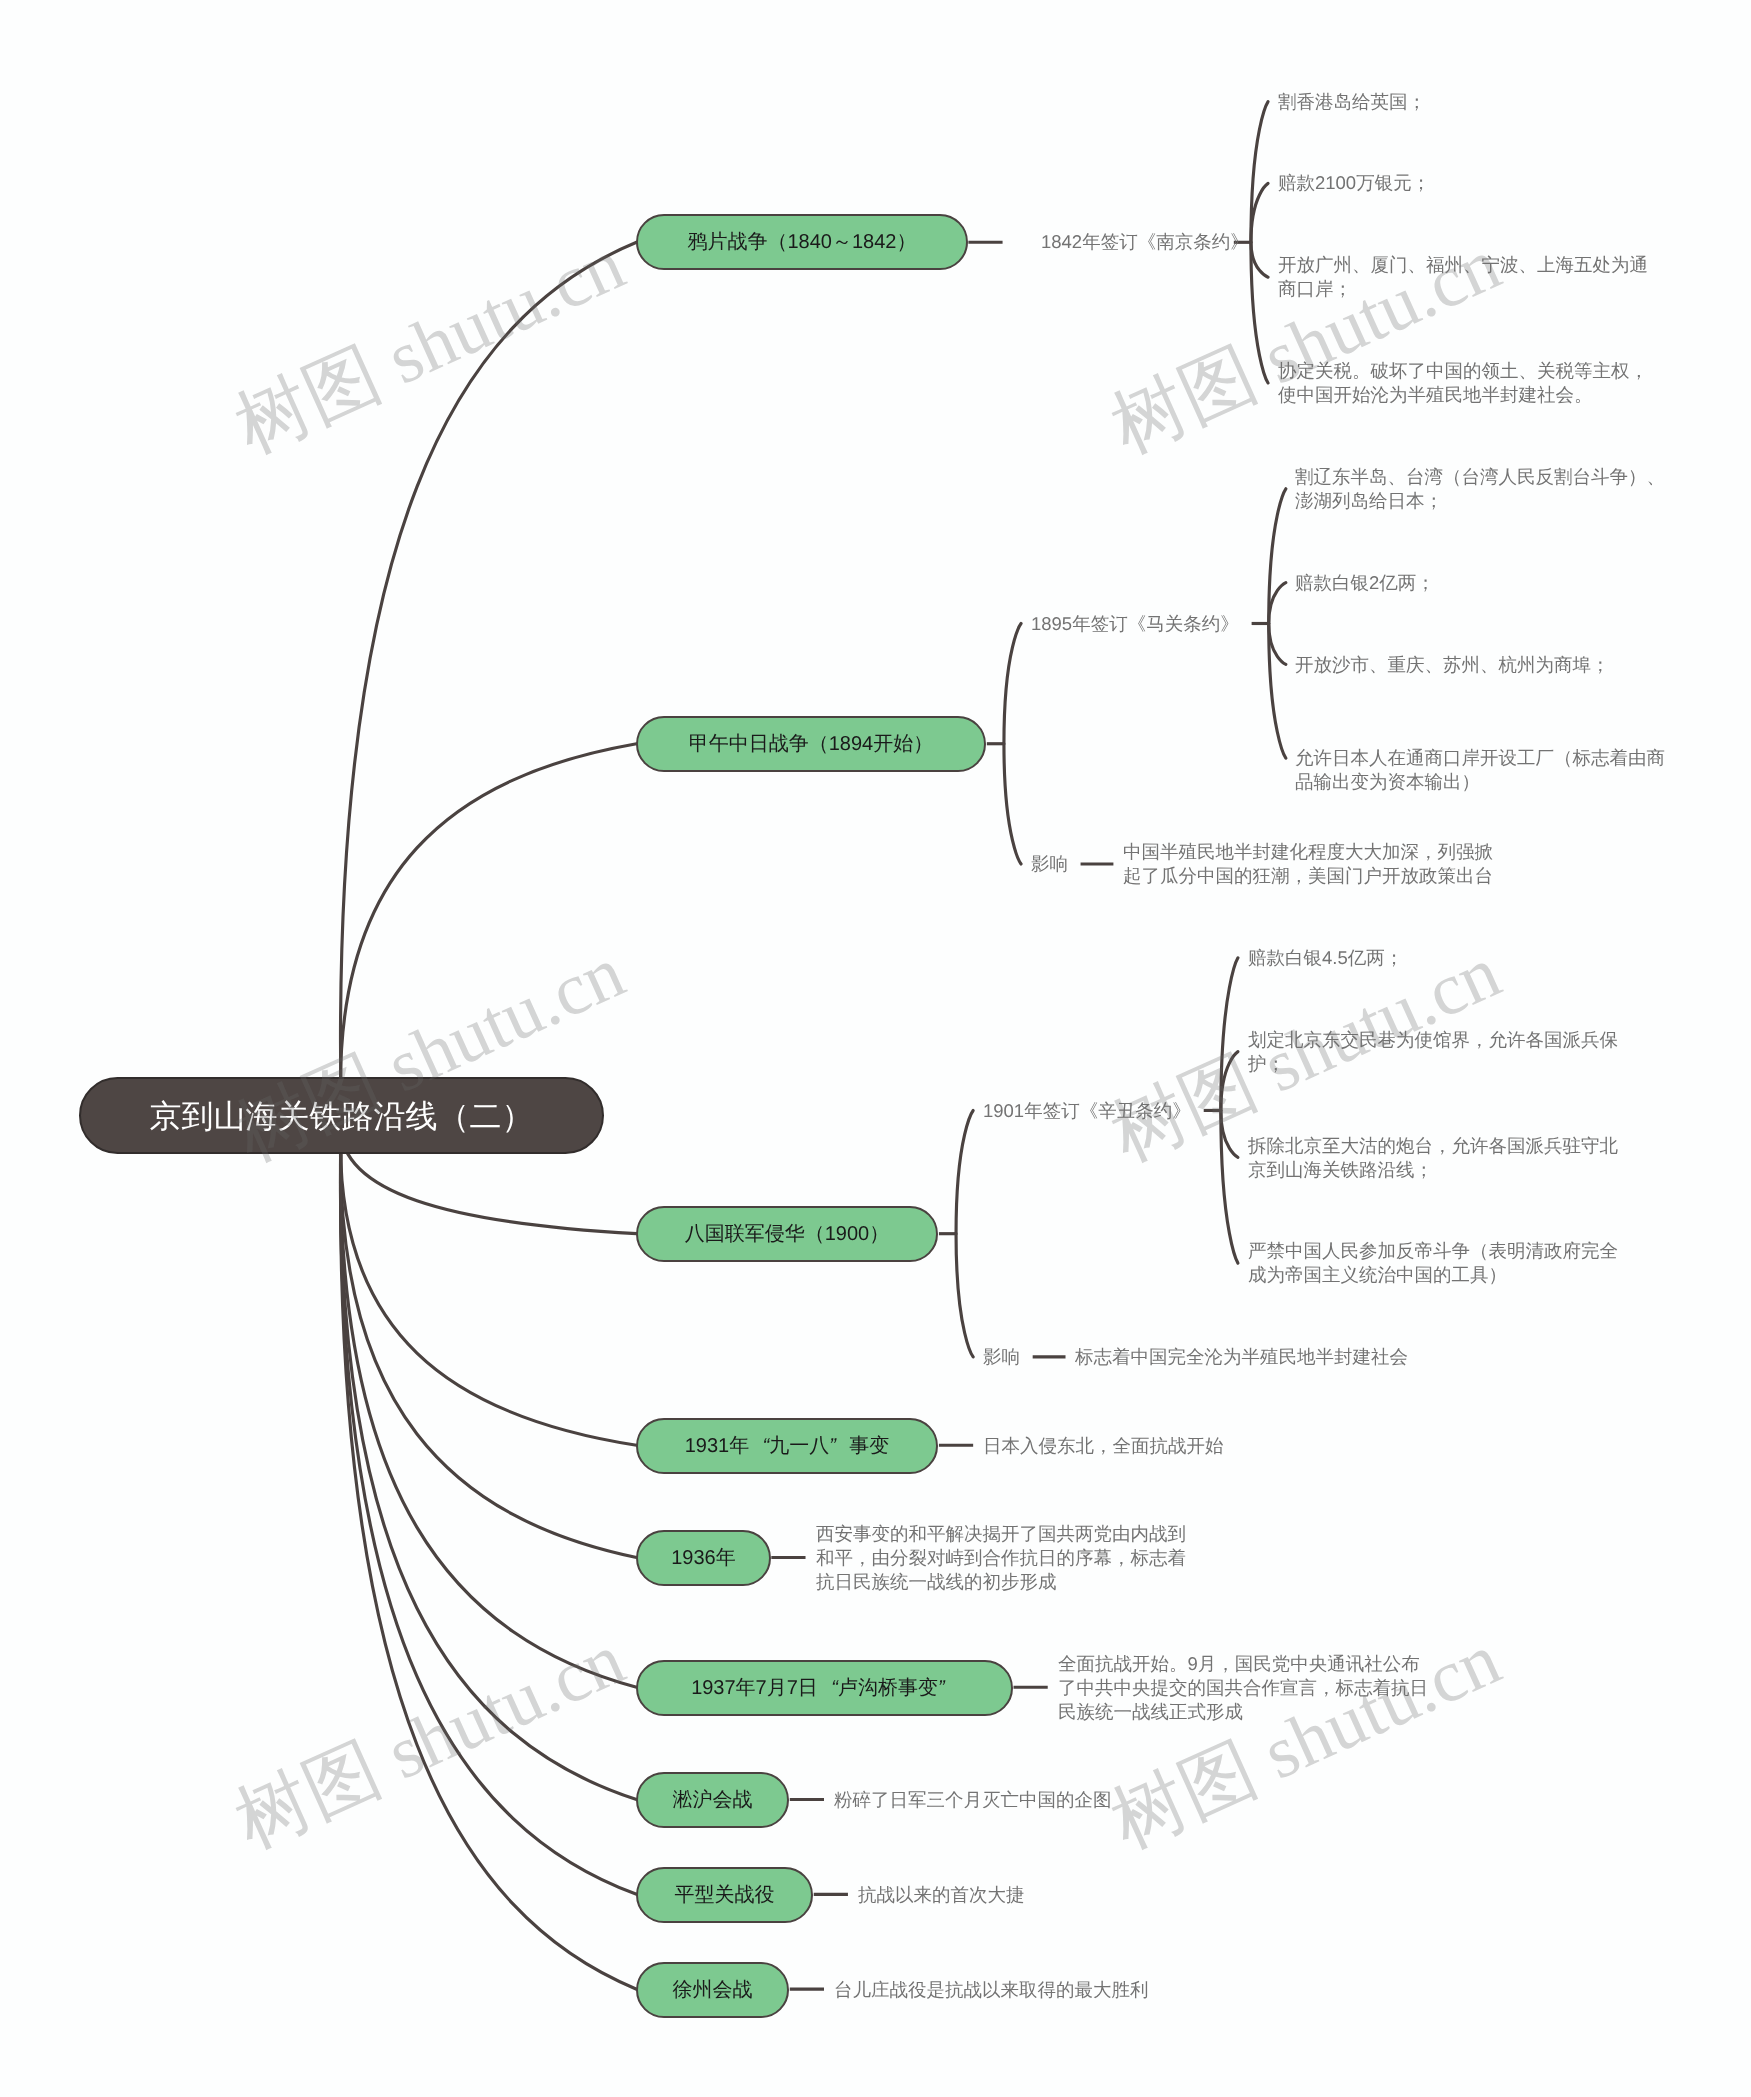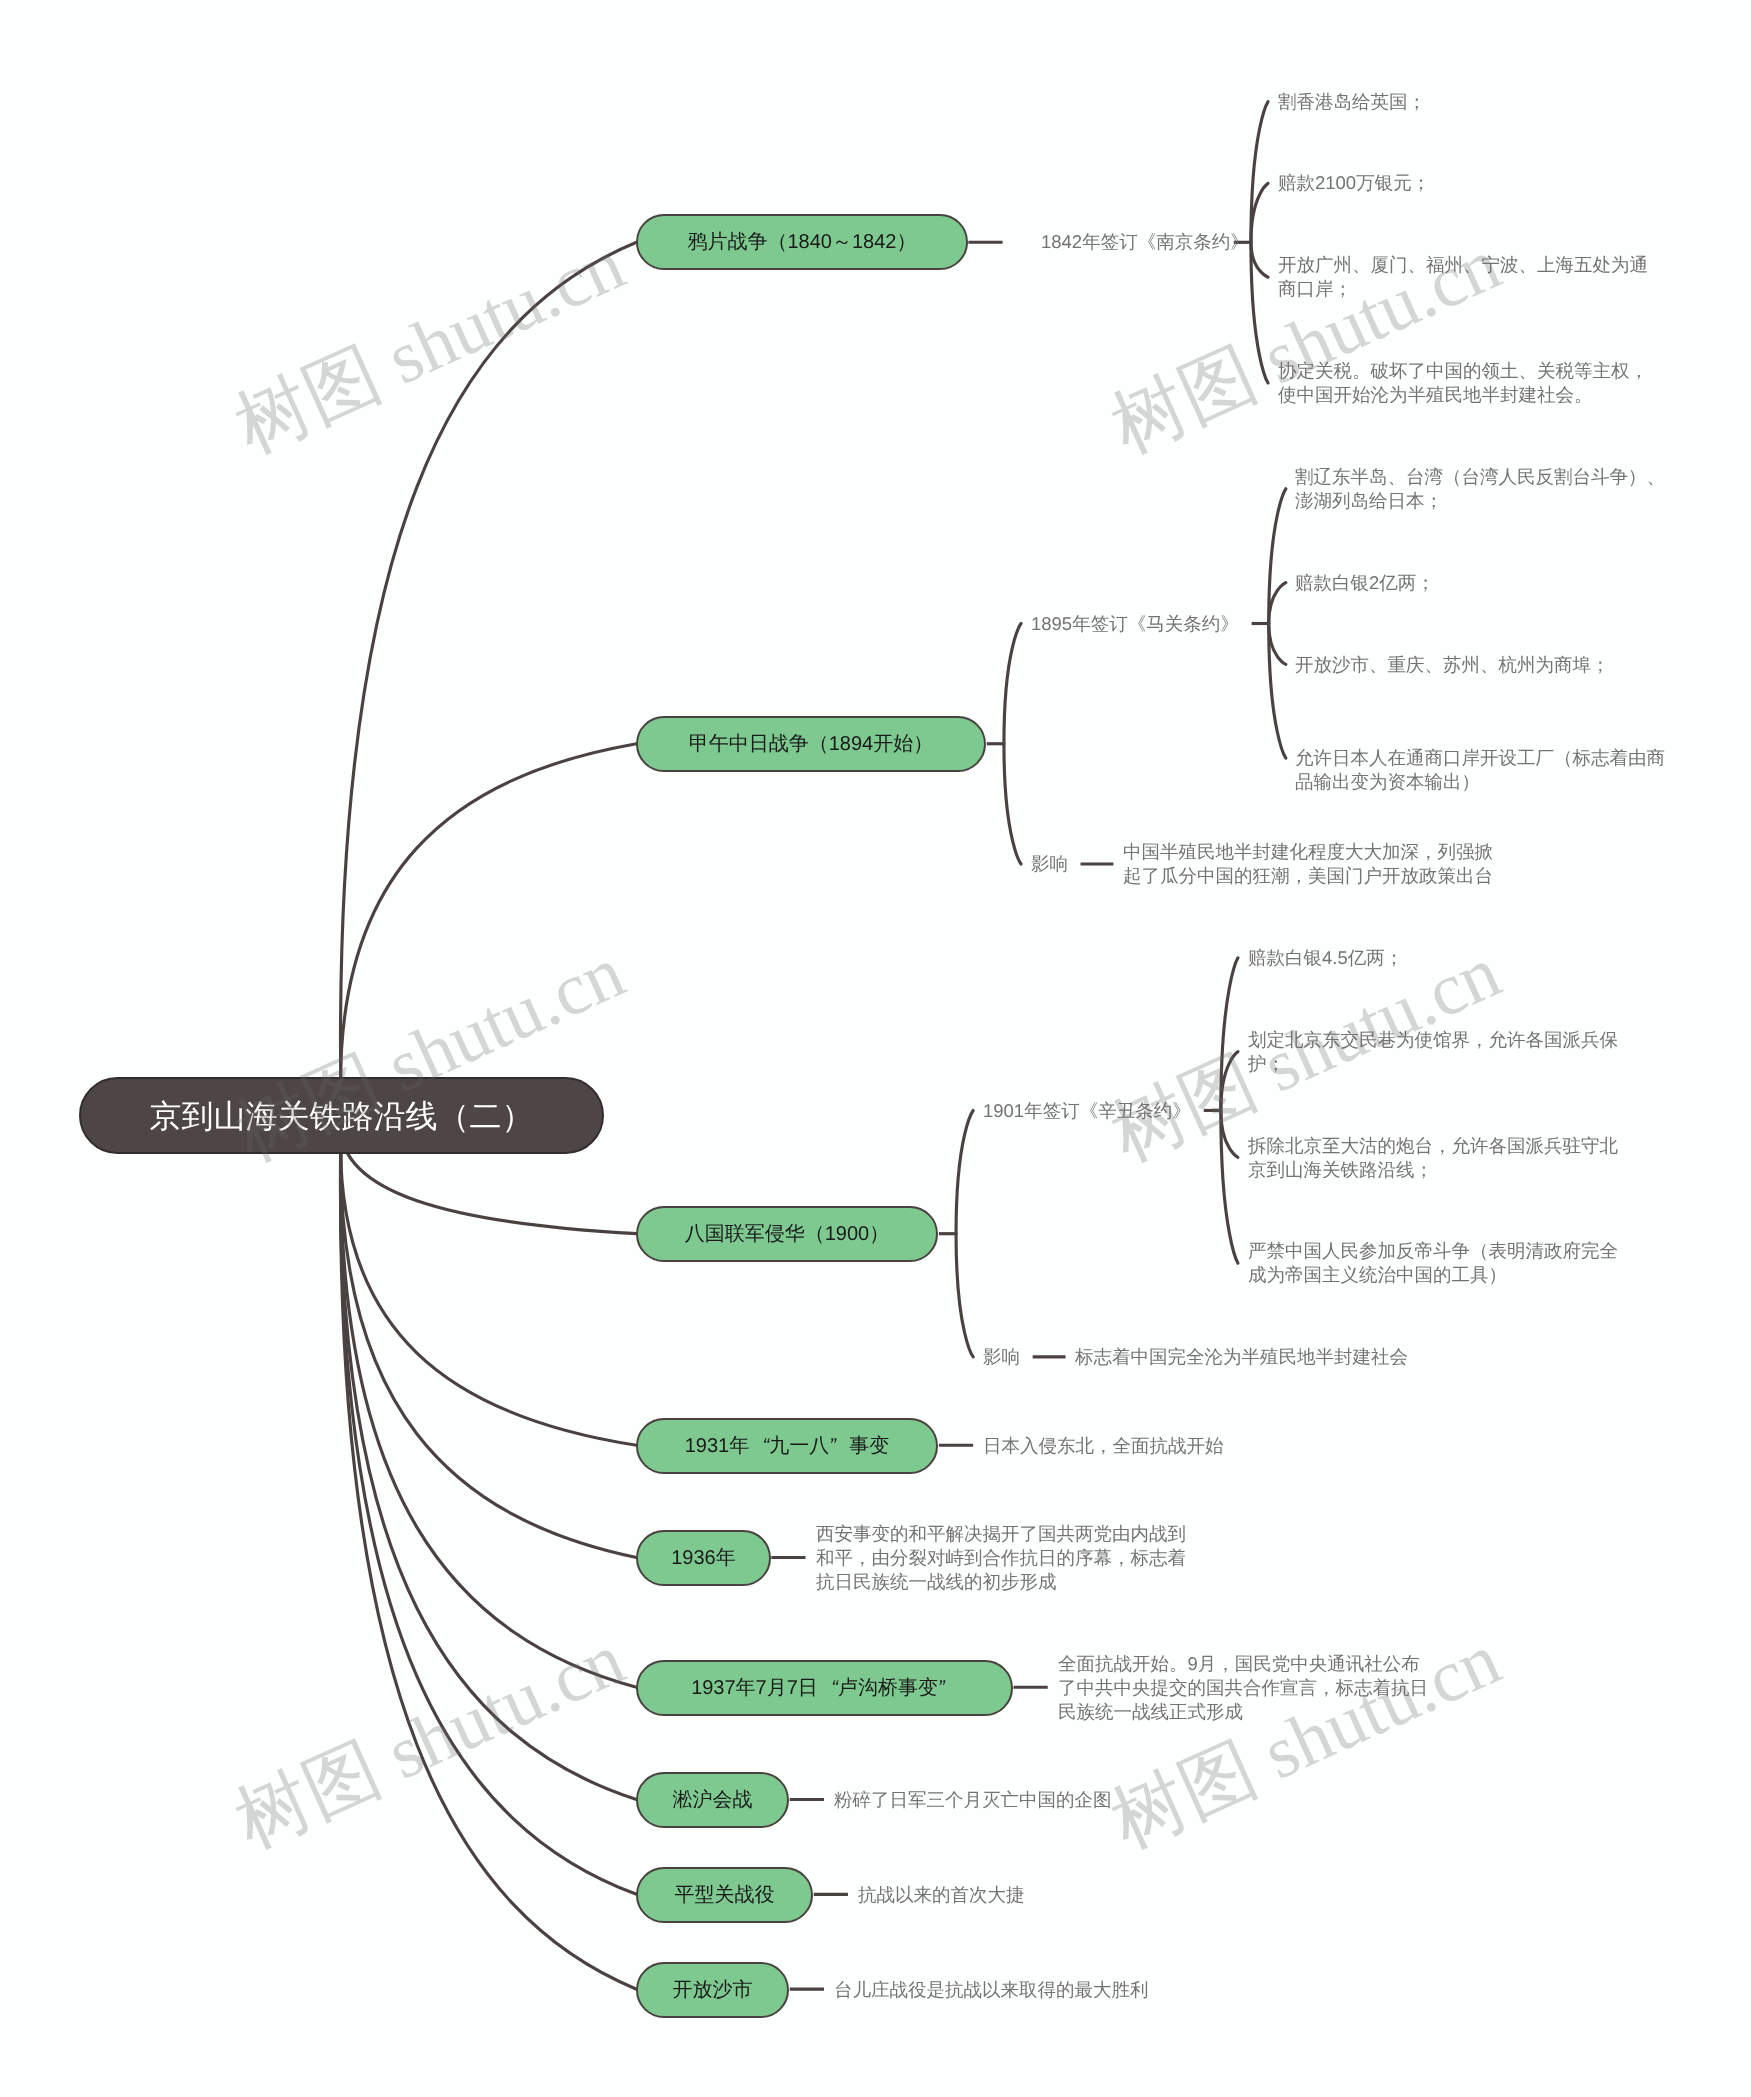--- a/index.html
+++ b/index.html
@@ -136,21 +136,21 @@
 民族统一战线正式形成</div>
       <div class="node lv1" style="left: 636px; top: 1772px; width: 153px; height: 56px;">
       <span>淞沪会战</span>
     </div>
       <div class="txt" style="left: 834px; top: 1788px;">粉碎了日军三个月灭亡中国的企图</div>
       <div class="node lv1" style="left: 636px; top: 1867px; width: 177px; height: 56px;">
       <span>平型关战役</span>
     </div>
       <div class="txt" style="left: 858px; top: 1883px;">抗战以来的首次大捷</div>
       <div class="node lv1" style="left: 636px; top: 1962px; width: 153px; height: 56px;">
-      <span>开放沙市</span>
+      <span>徐州会战</span>
     </div>
       <div class="txt" style="left: 834px; top: 1978px;">台儿庄战役是抗战以来取得的最大胜利</div>
     </div>
 
   <div id="wmlayer">
       <div class="wm" style="left: 0px; top: 0px; transform: translate(220px, 386px) rotate(-24.3deg);">树图 shutu.cn</div>
       <div class="wm" style="left: 0px; top: 0px; transform: translate(1096px, 386px) rotate(-24.3deg);">树图 shutu.cn</div>
       <div class="wm" style="left: 0px; top: 0px; transform: translate(220px, 1094px) rotate(-24.3deg);">树图 shutu.cn</div>
       <div class="wm" style="left: 0px; top: 0px; transform: translate(1096px, 1094px) rotate(-24.3deg);">树图 shutu.cn</div>
       <div class="wm" style="left: 0px; top: 0px; transform: translate(220px, 1781px) rotate(-24.3deg);">树图 shutu.cn</div>

